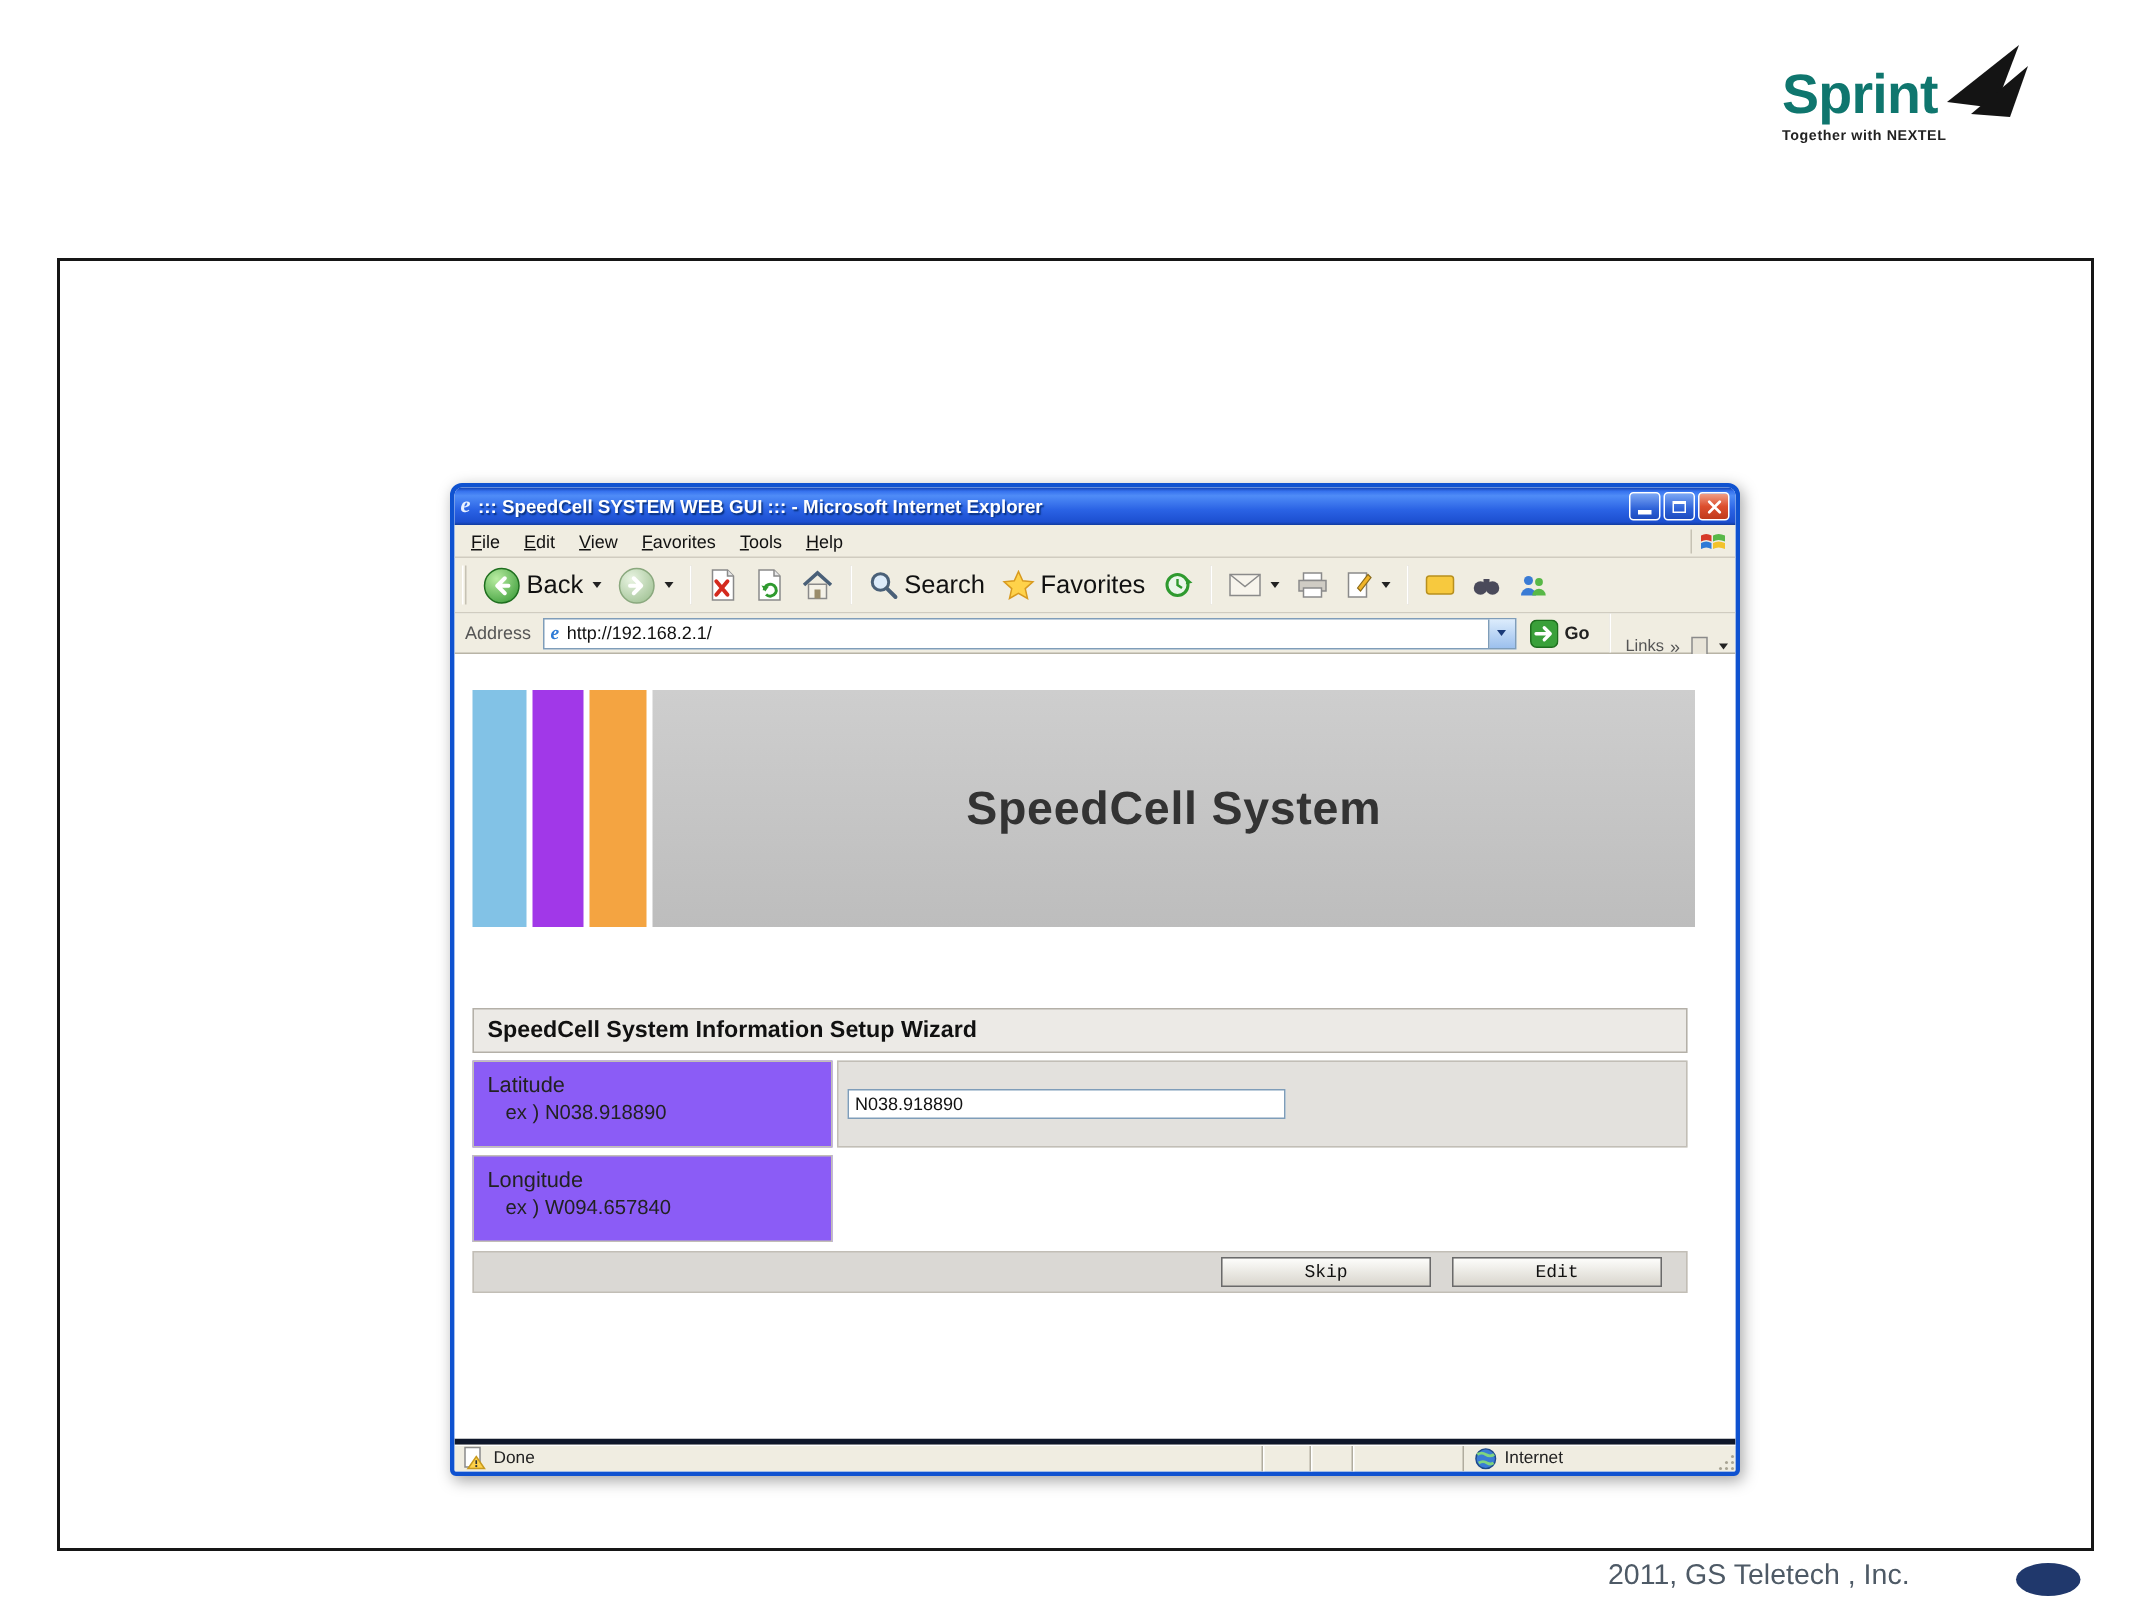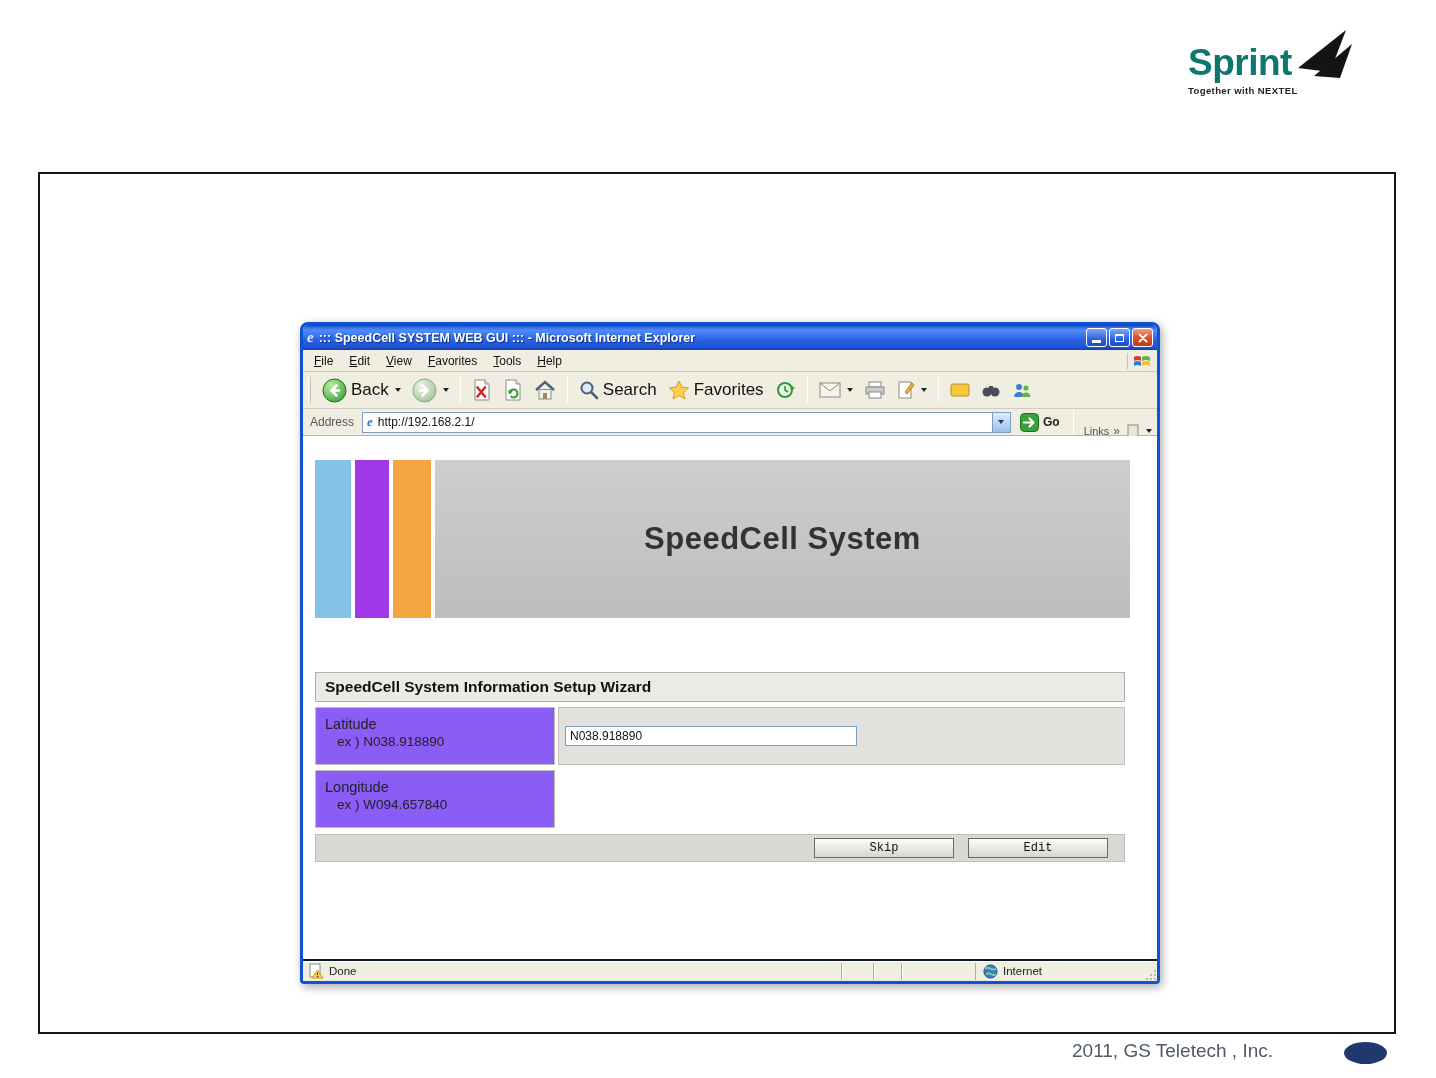--- a/index.html
+++ b/index.html
@@ -86,21 +86,21 @@
   .cell-input { flex:1; height:58px; background:#e3e1dd; border:1px solid #c2beb6;
                 display:flex; align-items:center; padding-left:6px; }
   .wizard-input { width:292px; height:20px; border:1px solid #7f9db9; font-size:12px; padding:1px 4px;
                   font-family:"Liberation Sans",sans-serif; background:#fff; color:#111; }
   .wizard-actions { margin-top:6px; height:28px; background:#dad8d4; border:1px solid #c2beb6;
                     display:flex; align-items:center; justify-content:flex-end; gap:14px; padding-right:16px; }
   .wizard-actions button { width:140px; height:20px; font-size:12px; font-family:Liberation Mono, monospace;
                            background:linear-gradient(180deg,#fdfdfb,#e7e5df 60%,#d9d6ce);
                            border:1px solid #6a6a6a; color:#111; }
 
-  .statusbar { height:22px; flex:0 0 22px; background:#f0ede1; border-top:2px solid #0f172a;
+  .statusbar { height:22px; flex:0 0 22px; background:#f0ede1; border-top:4px solid #0f172a;
                box-shadow:inset 0 1px 0 #fff; display:flex; align-items:center;
                font-size:11.5px; color:#222; }
   .status-done { flex:1; display:flex; align-items:center; gap:5px; padding-left:5px; }
   .status-panel { height:17px; border-left:1px solid #b0ac9e; box-shadow:1px 0 0 #fff inset; }
   .sp1 { width:32px; } .sp2 { width:28px; } .sp3 { width:74px; }
   .status-zone { width:168px; height:17px; border-left:1px solid #b0ac9e;
                  display:flex; align-items:center; gap:5px; padding-left:7px; }
   .status-grip { width:14px; height:100%; display:flex; align-items:flex-end; justify-content:flex-end; }
 
   

